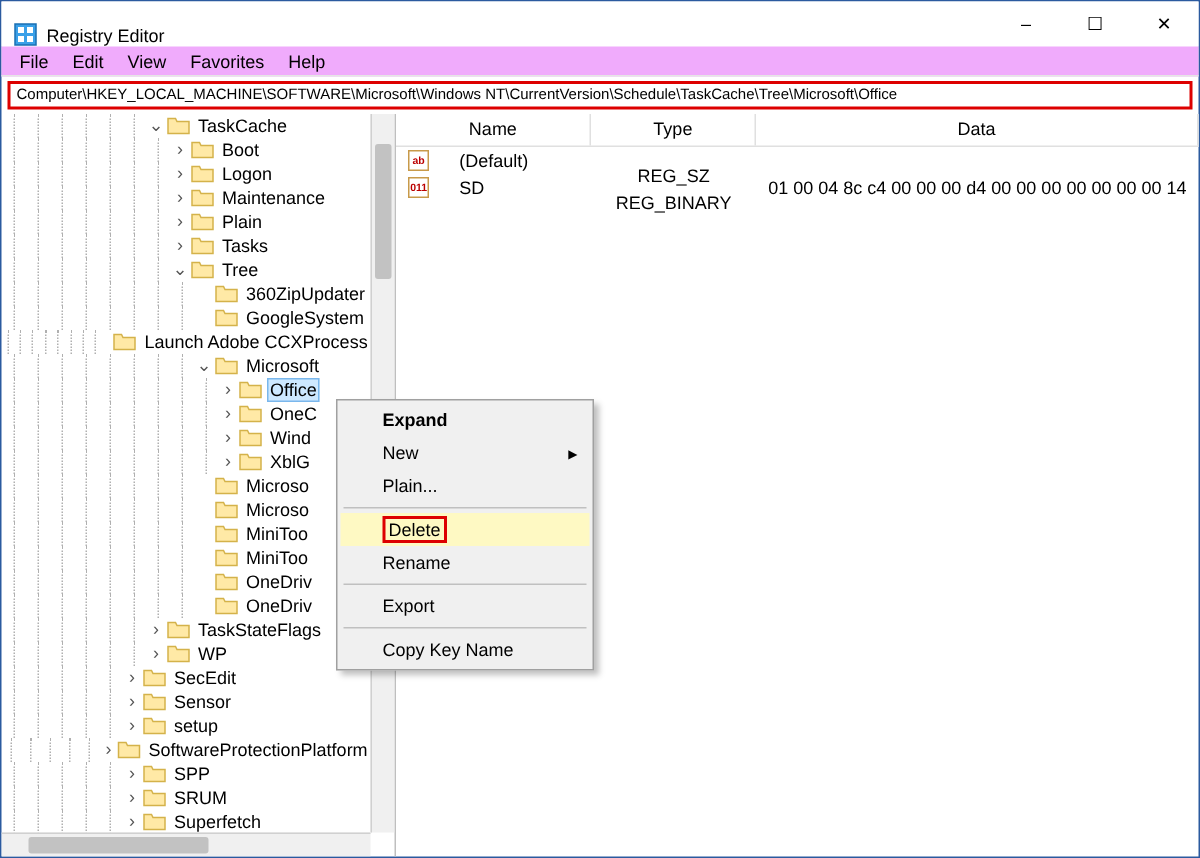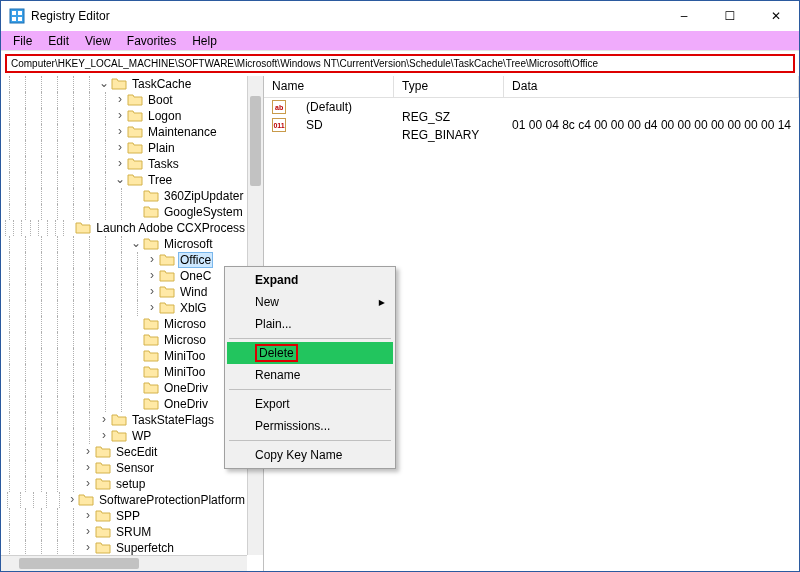--- a/index.html
+++ b/index.html
@@ -1,18 +1,18 @@
 <!DOCTYPE html>
 <html><head>
 <meta charset="utf-8">
 <style>
 * { box-sizing: border-box; margin: 0; padding: 0; font-family: "Segoe UI", Tahoma, sans-serif; font-size: 12px; }
 html, body { width: 800px; height: 572px; overflow: hidden; background: #fff; }
 .window { width: 800px; height: 572px; border: 1px solid #2b5a9f; display: flex; flex-direction: column; background: #fff; }
-.titlebar { height: 30px; display: flex; align-items: center; padding-left: 8px; background: #fff; }
+.titlebar { height: 30px; display: flex; align-items: flex-end; padding-left: 8px; background: #fff; }
 .titlebar .icon { width: 16px; height: 16px; margin-right: 6px; }
 .titlebar .title { flex: 1; }
 .titlebar .ctrls { display: flex; }
 .titlebar .ctrl { width: 46px; height: 30px; display: flex; align-items: center; justify-content: center; }
 .menubar { height: 20px; display: flex; align-items: center; padding: 0 6px; gap: 4px; background: #f0abfc; border-bottom: 1px solid #e5e5e5; }
 .menubar .mi { padding: 2px 6px; }
 .addrwrap { padding: 3px 4px; }
 .addrbar { border: 2px solid #d00; padding: 2px 4px; font-size: 10px; white-space: nowrap; overflow: hidden; }
 .content { flex: 1; display: flex; min-height: 0; }
 .tree { width: 336px; border-right: 1px solid #bfbfbf; overflow: hidden; position: relative; }
@@ -21,37 +21,37 @@
 .vscroll .thumb { flex: 0 0 90px; background: #c2c2c2; margin: 20px 2px 0 2px; border-radius: 2px; }
 .hscroll { position: absolute; left: 0; right: 16px; bottom: 0; height: 16px; background: #f0f0f0; border-top: 1px solid #d0d0d0; display: flex; }
 .hscroll .thumb { flex: 0 0 120px; background: #c2c2c2; margin: 2px 0 2px 18px; border-radius: 2px; }
 .row { display: flex; align-items: center; height: 16px; white-space: nowrap; }
 .row .sp { display: inline-block; width: 16px; height: 16px; text-align: center; line-height: 14px; }
 .row .tg { color: #555; font-size: 12px; cursor: default; width: 14px; text-align: center; }
 .row .fi { width: 16px; height: 16px; margin-right: 3px; }
 .row .lbl { padding: 0 2px; }
 .row .lbl.sel { background: #cde8ff; border: 1px solid #7ab7ec; padding: 0 1px; }
 .vdots { width: 1px; border-left: 1px dotted #b0b0b0; display: inline-block; height: 16px; }
-.list { flex: 1; position: relative; }
+.list { flex: 1; position: relative; text-align: center; }
 .list-header { display: flex; height: 22px; background: #fff; border-bottom: 1px solid #e0e0e0; }
 .list-header .col { padding: 3px 8px; border-right: 1px solid #e0e0e0; }
 .col.name { width: 130px; }
 .col.type { width: 110px; }
 .col.data { flex: 1; }
 .list-row { display: flex; align-items: center; height: 18px; }
 .list-row .c { padding: 0 8px; overflow: hidden; white-space: nowrap; }
 .list-row .c.name { width: 130px; display: flex; align-items: center; gap: 20px; }
 .list-row .c.type { width: 110px; margin-top: 20px; }
 .list-row .c.data { flex: 1; }
 .valico { width: 14px; height: 14px; border: 1px solid #c89a4a; background: #fff; display: inline-flex; align-items: center; justify-content: center; font-size: 7px; color: #b00; font-weight: bold; }
 .ctxmenu { position: absolute; left: 224px; top: 266px; width: 172px; background: #f0f0f0; border: 1px solid #a0a0a0; box-shadow: 3px 3px 4px rgba(0,0,0,.25); padding: 2px; z-index: 10; }
 .ctxmenu .citem { height: 22px; display: flex; align-items: center; padding: 0 20px 0 28px; position: relative; }
 .ctxmenu .citem.top { font-weight: bold; }
 .ctxmenu .csep { height: 1px; background: #c0c0c0; margin: 3px 2px; }
-.ctxmenu .citem.hl { background: #22c55e; }
+.ctxmenu .citem.hl { background: #fef9c3; }
 .ctxmenu .citem .arrow { position: absolute; right: 8px; font-size: 8px; }
 .delbox { border: 2px solid #d00; padding: 0 2px; display: inline-block; }
 svg { display: block; }
 </style>
 </head>
 <body>
 
 <div class="window">
 
   <div class="titlebar">
@@ -609,18 +609,17 @@
       <div class="citem top">Expand</div>
       <div class="citem">New<span class="arrow">▶</span></div>
       <div class="citem">Plain...</div>
       <div class="csep"></div>
       <div class="citem hl">
         <span class="delbox">Delete</span>
       </div>
       <div class="citem">Rename</div>
       <div class="csep"></div>
       <div class="citem">Export</div>
-      <div class="citem">Permissions...</div>
       <div class="csep"></div>
       <div class="citem">Copy Key Name</div>
     </div>
 
 </div>
 
 </body></html>

